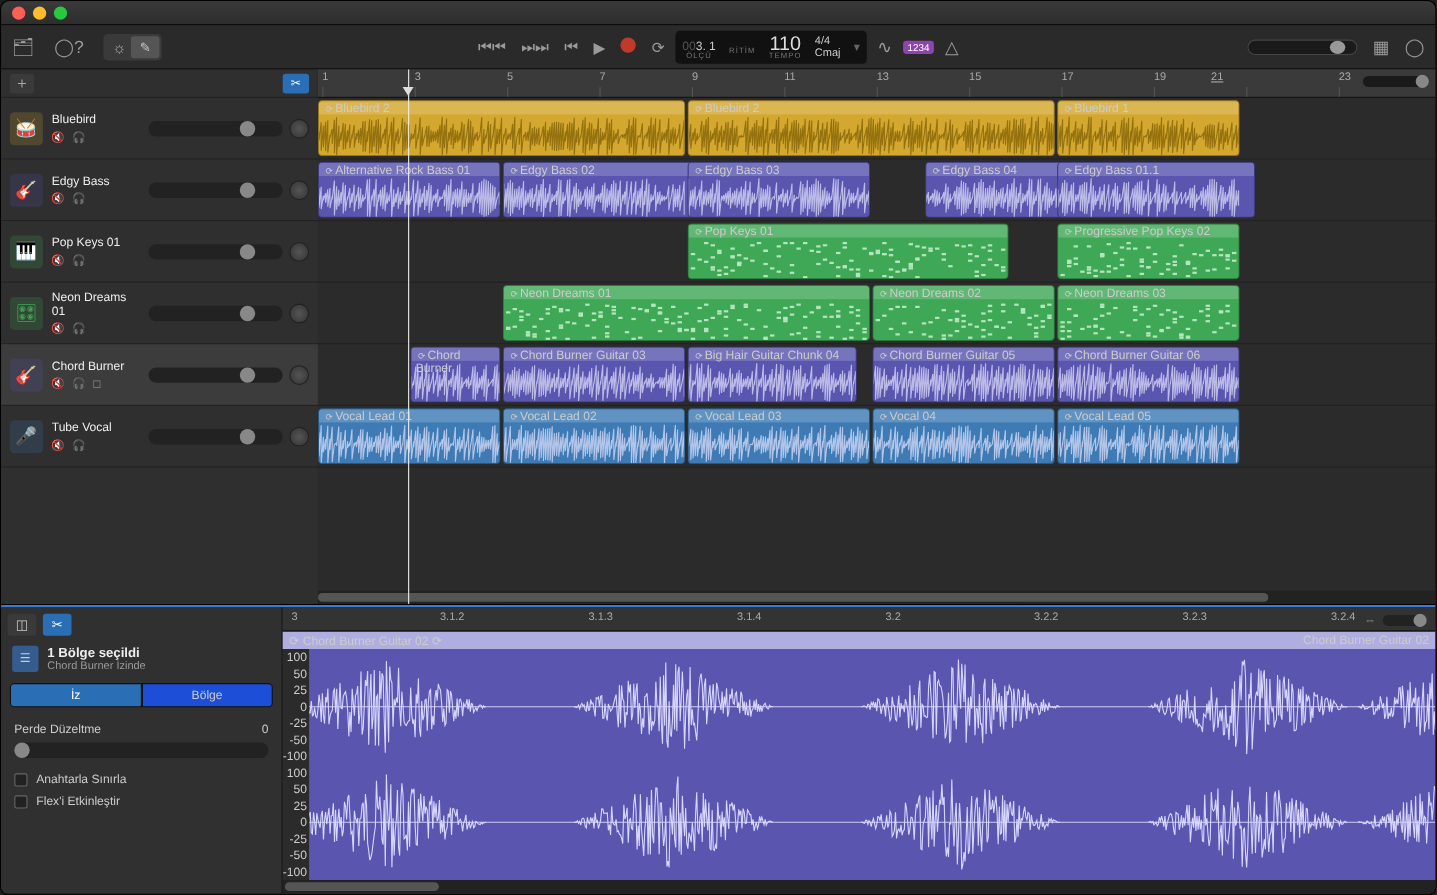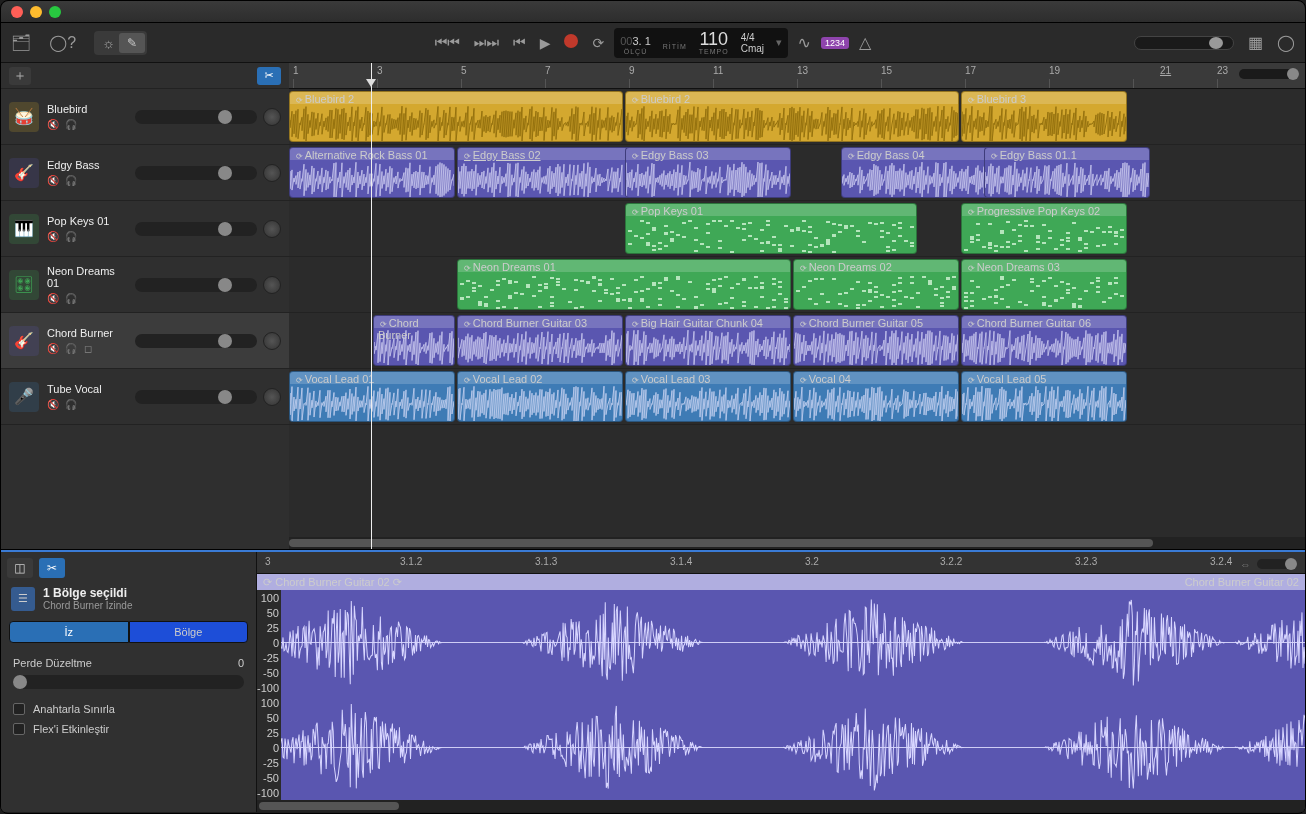--- a/index.html
+++ b/index.html
@@ -293,21 +293,21 @@
         <div class="t" style="left: 424px;">11</div>
         <div class="tick" style="left: 424px;"></div>
         <div class="t" style="left: 508px;">13</div>
         <div class="tick" style="left: 508px;"></div>
         <div class="t" style="left: 592px;">15</div>
         <div class="tick" style="left: 592px;"></div>
         <div class="t" style="left: 676px;">17</div>
         <div class="tick" style="left: 676px;"></div>
         <div class="t" style="left: 760px;">19</div>
         <div class="tick" style="left: 760px;"></div>
-        <div class="t" style="left: 871px; text-decoration: underline;">21</div>
+        <div class="t" style="left: 812px; text-decoration: underline;">21</div>
         <div class="tick" style="left: 844px;"></div>
         <div class="t" style="left: 928px;">23</div>
         <div class="tick" style="left: 928px;"></div>
       </div>
     <div class="playhead"></div>
     <div class="lanes" id="lanes">
         <div class="lane">
           <div class="region yellow" style="left: 0px; width: 334px;">
             <div class="hdr"></div>
             <div class="rlabel"><span class="loop-ico">⟳</span><span>Bluebird 2</span></div>
@@ -321,39 +321,39 @@
             <div class="hdr"></div>
             <div class="rlabel"><span class="loop-ico">⟳</span><span>Bluebird 2</span></div>
             <div class="wave" style="top:12px">
               <svg width="334" height="40" preserveAspectRatio="none">
                 <path d="M0 20 L0 11.948456790123457 L0 28.05154320987654 L2 8.792824074074074 L2 31.207175925925924 L4 16.25293209876543 L4 23.74706790123457 L6 12.71766975308642 L6 27.28233024691358 L8 17.242592592592594 L8 22.757407407407406 L10 19.549922839506173 L10 20.450077160493827 L12 6.028549382716049 L12 33.97145061728395 L14 9.734027777777778 L14 30.265972222222224 L16 4.388580246913579 L16 35.61141975308642 L18 2.3810956790123434 L18 37.61890432098765 L20 14.767129629629629 L20 25.23287037037037 L22 17.268904320987655 L22 22.731095679012345 L24 12.27530864197531 L24 27.724691358024693 L26 6.841898148148147 L26 33.15810185185185 L28 14.690895061728394 L28 25.309104938271606 L30 10.21118827160494 L30 29.78881172839506 L32 14.458333333333334 L32 25.541666666666664 L34 7.154552469135803 L34 32.8454475308642 L36 6.688734567901234 L36 33.311265432098764 L38 12.116435185185185 L38 27.883564814814815 L40 5.159876543209876 L40 34.840123456790124 L42 12.207947530864198 L42 27.792052469135804 L44 10.316203703703705 L44 29.683796296296293 L46 19.20686728395062 L46 20.79313271604938 L48 19.268827160493828 L48 20.731172839506172 L50 19.55763888888889 L50 20.44236111111111 L52 5.795524691358025 L52 34.204475308641975 L54 2.371373456790124 L54 37.628626543209876 L56 14.340740740740742 L56 25.659259259259258 L58 11.425848765432098 L58 28.5741512345679 L60 8.015586419753086 L60 31.984413580246915 L62 5.165509259259261 L62 34.83449074074074 L64 10.59783950617284 L64 29.40216049382716 L66 10.701466049382715 L66 29.298533950617283 L68 2.531944444444445 L68 37.46805555555555 L70 13.811496913580246 L70 26.188503086419754 L72 2.9290123456790127 L72 37.07098765432099 L74 16.940046296296295 L74 23.059953703703705 L76 13.56682098765432 L76 26.43317901234568 L78 13.198225308641975 L78 26.801774691358027 L80 4.889814814814814 L80 35.11018518518519 L82 2.3638117283950635 L82 37.63618827160494 L84 16.009104938271605 L84 23.990895061728395 L86 12.881250000000001 L86 27.11875 L88 8.702469135802469 L88 31.297530864197533 L90 3.8616512345679013 L90 36.1383487654321 L92 15.414351851851851 L92 24.58564814814815 L94 7.082793209876543 L94 32.91720679012346 L96 5.255864197530865 L96 34.74413580246913 L98 4.989120370370369 L98 35.01087962962963 L100 8.004783950617282 L100 31.99521604938272 L102 12.691743827160494 L102 27.308256172839506 L104 10.105555555555554 L104 29.894444444444446 L106 3.968441358024691 L106 36.03155864197531 L108 18.66929012345679 L108 21.33070987654321 L110 5.263657407407406 L110 34.73634259259259 L112 5.473765432098766 L112 34.526234567901234 L114 15.688503086419754 L114 24.311496913580246 L116 18.963425925925925 L116 21.036574074074075 L118 5.0207561728395085 L118 34.97924382716049 L120 14.249382716049382 L120 25.750617283950618 L122 7.704861111111111 L122 32.295138888888886 L124 13.109413580246912 L124 26.890586419753088 L126 6.851929012345678 L126 33.14807098765432 L128 17.987962962962964 L128 22.012037037037036 L130 4.239737654320987 L130 35.76026234567901 L132 3.996141975308639 L132 36.00385802469136 L134 6.312731481481482 L134 33.68726851851852 L136 6.911728395061729 L136 33.08827160493827 L138 16.18202160493827 L138 23.81797839506173 L140 19.179166666666667 L140 20.820833333333333 L142 13.625385802469136 L142 26.374614197530864 L144 17.909567901234567 L144 22.090432098765433 L146 13.087268518518519 L146 26.91273148148148 L148 16.88070987654321 L148 23.11929012345679 L150 19.67878086419753 L150 20.32121913580247 L152 16.537037037037038 L152 23.462962962962962 L154 9.17770061728395 L154 30.82229938271605 L156 13.98966049382716 L156 26.01033950617284 L158 4.028472222222222 L158 35.97152777777778 L160 19.016358024691357 L160 20.983641975308643 L162 11.342206790123457 L162 28.657793209876544 L164 4.061574074074075 L164 35.93842592592593 L166 2.8966820987654316 L166 37.10331790123457 L168 4.236419753086418 L168 35.763580246913584 L170 9.136342592592591 L170 30.86365740740741 L172 7.318672839506174 L172 32.68132716049382 L174 3.172299382716048 L174 36.82770061728395 L176 11.752777777777776 L176 28.247222222222224 L178 6.782330246913581 L178 33.21766975308642 L180 18.649845679012344 L180 21.350154320987656 L182 4.41087962962963 L182 35.58912037037037 L184 11.787654320987654 L184 28.212345679012344 L186 7.169058641975308 L186 32.83094135802469 L188 15.610648148148147 L188 24.389351851851853 L190 14.834645061728395 L190 25.165354938271605 L192 15.229938271604938 L192 24.770061728395063 L194 19.852083333333333 L194 20.147916666666667 L196 8.423302469135802 L196 31.576697530864198 L198 17.332484567901236 L198 22.667515432098764 L200 9.635185185185184 L200 30.364814814814814 L202 3.0536265432098766 L202 36.94637345679013 L204 5.976697530864197 L204 34.0233024691358 L206 13.459953703703704 L206 26.540046296296296 L208 9.225617283950617 L208 30.77438271604938 L210 9.662577160493827 L210 30.337422839506175 L212 5.8263888888888875 L212 34.173611111111114 L214 19.439274691358026 L214 20.560725308641974 L216 2.890123456790125 L216 37.10987654320988 L218 15.23449074074074 L218 24.76550925925926 L220 8.194598765432099 L220 31.805401234567903 L222 14.159336419753085 L222 25.840663580246915 L224 16.18425925925926 L224 23.81574074074074 L226 3.9915895061728364 L226 36.008410493827164 L228 17.970216049382717 L228 22.029783950617283 L230 19.175694444444446 L230 20.824305555555554 L232 17.330246913580247 L232 22.669753086419753 L234 6.822762345679013 L234 33.17723765432099 L236 16.708796296296295 L236 23.291203703703705 L238 4.710570987654322 L238 35.28942901234568 L240 9.216975308641976 L240 30.783024691358023 L242 19.283564814814813 L242 20.716435185185187 L244 12.63256172839506 L244 27.36743827160494 L246 17.652854938271606 L246 22.347145061728394 L248 19.4 L248 20.6 L250 15.59621913580247 L250 24.40378086419753 L252 6.6304012345679 L252 33.3695987654321 L254 9.558101851851852 L254 30.441898148148148 L256 6.101543209876544 L256 33.898456790123454 L258 4.649614197530864 L258 35.350385802469134 L260 18.25787037037037 L260 21.74212962962963 L262 12.648533950617285 L262 27.351466049382715 L264 4.210493827160494 L264 35.78950617283951 L266 19.999305555555555 L266 20.000694444444445 L268 9.73719135802469 L268 30.26280864197531 L270 15.81304012345679 L270 24.18695987654321 L272 7.2824074074074066 L272 32.717592592592595 L274 7.867515432098765 L274 32.13248456790124 L276 13.957253086419753 L276 26.042746913580245 L278 8.607175925925926 L278 31.392824074074074 L280 17.539506172839506 L280 22.460493827160494 L282 9.143132716049383 L282 30.856867283950617 L284 16.47361111111111 L284 23.52638888888889 L286 13.253163580246913 L286 26.746836419753087 L288 11.87067901234568 L288 28.12932098765432 L290 5.381712962962963 L290 34.618287037037035 L292 5.5084876543209855 L292 34.49151234567901 L294 14.639891975308643 L294 25.360108024691357 L296 3.8314814814814824 L296 36.16851851851852 L298 4.805478395061728 L298 35.194521604938274 L300 9.950771604938272 L300 30.04922839506173 L302 4.322916666666666 L302 35.677083333333336 L304 3.6441358024691333 L304 36.35586419753086 L306 8.303317901234568 L306 31.696682098765432 L308 17.356018518518518 L308 22.643981481481482 L310 12.524459876543208 L310 27.475540123456792 L312 2.1975308641975317 L312 37.80246913580247 L314 17.430787037037035 L314 22.569212962962965 L316 5.946450617283951 L316 34.05354938271605 L318 2.1334104938271565 L318 37.86658950617284 L320 15.047222222222222 L320 24.952777777777776 L322 12.410108024691358 L322 27.589891975308642 L324 18.610956790123456 L324 21.389043209876544 L326 2.705324074074074 L326 37.29467592592593 L328 6.415432098765432 L328 33.584567901234564 L330 8.13016975308642 L330 31.86983024691358 L332 8.905092592592593 L332 31.094907407407405" stroke="#7a5b00" stroke-width="1" fill="none"></path>
               </svg>
             </div>
           </div>
           <div class="region yellow" style="left: 672px; width: 166px;">
             <div class="hdr"></div>
-            <div class="rlabel"><span class="loop-ico">⟳</span><span>Bluebird 3</span></div>
+            <div class="rlabel"><span class="loop-ico">⟳</span><span>Bluebird 1</span></div>
             <div class="wave" style="top:12px">
               <svg width="166" height="40" preserveAspectRatio="none">
                 <path d="M0 20 L0 7.700694444444444 L0 32.299305555555556 L2 10.355246913580247 L2 29.644753086419755 L4 4.347762345679012 L4 35.652237654320984 L6 18.733796296296298 L6 21.266203703703702 L8 11.23557098765432 L8 28.76442901234568 L10 2.241975308641976 L10 37.758024691358024 L12 16.808564814814815 L12 23.191435185185185 L14 14.657561728395063 L14 25.342438271604937 L16 6.177854938271604 L16 33.82214506172839 L18 12.425 L18 27.575 L20 13.12121913580247 L20 26.87878086419753 L22 8.6554012345679 L22 31.3445987654321 L24 16.08310185185185 L24 23.91689814814815 L26 17.126543209876544 L26 22.873456790123456 L28 2.1746141975308646 L28 37.825385802469135 L30 2.2828703703703717 L30 37.717129629629625 L32 19.173533950617283 L32 20.826466049382717 L34 15.235493827160493 L34 24.764506172839507 L36 17.524305555555557 L36 22.475694444444443 L38 11.76219135802469 L38 28.23780864197531 L40 4.338040123456787 L40 35.661959876543214 L42 18.307407407407407 L42 21.692592592592593 L44 5.392515432098765 L44 34.60748456790124 L46 15.982253086419753 L46 24.017746913580247 L48 15.132175925925926 L48 24.867824074074072 L50 10.564506172839506 L50 29.435493827160492 L52 6.6681327160493815 L52 33.331867283950615 L54 18.49861111111111 L54 21.50138888888889 L56 19.778163580246915 L56 20.221836419753085 L58 4.8956790123456795 L58 35.10432098765432 L60 2.9067129629629633 L60 37.09328703703704 L62 7.533487654320986 L62 32.466512345679014 L64 3.1648919753086417 L64 36.83510802469136 L66 14.856481481481481 L66 25.14351851851852 L68 2.3304783950617285 L68 37.66952160493827 L70 11.975771604938272 L70 28.024228395061726 L72 10.847916666666666 L72 29.152083333333334 L74 14.669135802469135 L74 25.330864197530865 L76 5.828317901234568 L76 34.17168209876543 L78 19.38101851851852 L78 20.61898148148148 L80 19.04945987654321 L80 20.95054012345679 L82 13.22253086419753 L82 26.77746913580247 L84 14.955787037037037 L84 25.044212962962963 L86 7.971450617283951 L86 32.02854938271605 L88 8.65841049382716 L88 31.341589506172838 L90 8.072222222222223 L90 31.927777777777777 L92 9.935108024691358 L92 30.06489197530864 L94 2.635956790123455 L94 37.36404320987654 L96 9.230324074074073 L96 30.769675925925927 L98 17.44043209876543 L98 22.55956790123457 L100 5.655169753086419 L100 34.34483024691358 L102 10.930092592592592 L102 29.069907407407406 L104 4.9874228395061735 L104 35.01257716049383 L106 10.216049382716049 L106 29.78395061728395 L108 5.6715277777777775 L108 34.328472222222224 L110 19.07608024691358 L110 20.92391975308642 L112 8.818595679012345 L112 31.181404320987653 L114 3.954629629629629 L114 36.04537037037037 L116 16.206404320987655 L116 23.793595679012345 L118 11.96280864197531 L118 28.037191358024693 L120 16.279398148148147 L120 23.720601851851853 L122 6.878395061728394 L122 33.1216049382716 L124 12.14868827160494 L124 27.85131172839506 L126 17.145833333333332 L126 22.854166666666668 L128 19.5920524691358 L128 20.4079475308642 L130 19.876234567901236 L130 20.123765432098764 L132 17.053935185185185 L132 22.946064814814815 L134 10.847376543209878 L134 29.152623456790124 L136 9.645447530864196 L136 30.354552469135804 L138 8.503703703703703 L138 31.496296296296297 L140 9.144367283950618 L140 30.85563271604938 L142 9.956327160493826 L142 30.043672839506172 L144 19.99513888888889 L144 20.00486111111111 L146 6.983024691358025 L146 33.016975308641975 L148 13.308873456790124 L148 26.691126543209876 L150 8.02824074074074 L150 31.971759259259258 L152 14.863348765432098 L152 25.1366512345679 L154 12.203086419753085 L154 27.796913580246915 L156 19.10300925925926 L156 20.89699074074074 L158 7.285339506172839 L158 32.71466049382716 L160 17.138966049382717 L160 22.861033950617283 L162 9.719444444444445 L162 30.280555555555555 L164 12.748996913580246 L164 27.251003086419754" stroke="#7a5b00" stroke-width="1" fill="none"></path>
               </svg>
             </div>
           </div>
         </div>
         <div class="lane">
           <div class="region purple" style="left: 0px; width: 166px;">
             <div class="hdr"></div>
             <div class="rlabel"><span class="loop-ico">⟳</span><span>Alternative Rock Bass 01</span></div>
             <div class="wave" style="top:12px">
               <svg width="166" height="40" preserveAspectRatio="none">
                 <path d="M0 20 L0 11.17253086419753 L0 28.82746913580247 L2 9.905787037037037 L2 30.094212962962963 L4 17.921450617283952 L4 22.078549382716048 L6 15.608410493827162 L6 24.39158950617284 L8 12.022222222222222 L8 27.977777777777778 L10 10.885108024691357 L10 29.114891975308645 L12 18.585956790123458 L12 21.414043209876542 L14 4.180324074074074 L14 35.81967592592593 L16 9.390432098765432 L16 30.60956790123457 L18 12.605169753086418 L18 27.394830246913582 L20 14.880092592592593 L20 25.119907407407407 L22 5.937422839506173 L22 34.06257716049383 L24 8.166049382716048 L24 31.833950617283953 L26 18.62152777777778 L26 21.37847222222222 L28 11.02608024691358 L28 28.97391975308642 L30 15.768595679012346 L30 24.231404320987654 L32 7.904629629629628 L32 32.095370370370375 L34 17.156404320987654 L34 22.843595679012346 L36 9.912808641975309 L36 30.08719135802469 L38 11.229398148148148 L38 28.77060185185185 L40 16.828395061728394 L40 23.171604938271606 L42 19.09868827160494 L42 20.90131172839506 L44 3.095833333333335 L44 36.90416666666667 L46 2.5420524691358004 L46 37.4579475308642 L48 17.826234567901235 L48 22.173765432098765 L50 12.003935185185185 L50 27.996064814814815 L52 2.797376543209875 L52 37.20262345679012 L54 16.5954475308642 L54 23.4045524691358 L56 12.453703703703702 L56 27.546296296296298 L58 10.094367283950616 L58 29.905632716049382 L60 7.9063271604938254 L60 32.093672839506176 L62 14.945138888888888 L62 25.054861111111112 L64 16.933024691358025 L64 23.066975308641975 L66 2.2588734567901234 L66 37.74112654320987 L68 11.97824074074074 L68 28.021759259259262 L70 15.8133487654321 L70 24.1866512345679 L72 10.153086419753086 L72 29.846913580246913 L74 14.053009259259259 L74 25.94699074074074 L76 17.23533950617284 L76 22.76466049382716 L78 6.088966049382716 L78 33.91103395061728 L80 13.669444444444444 L80 26.330555555555556 L82 13.698996913580247 L82 26.301003086419755 L84 18.566512345679012 L84 21.433487654320988 L86 3.327546296296294 L86 36.67245370370371 L88 15.70432098765432 L88 24.29567901234568 L90 4.085725308641974 L90 35.914274691358024 L92 11.527314814814813 L92 28.472685185185185 L94 15.751311728395063 L94 24.248688271604937 L96 9.146604938271606 L96 30.853395061728392 L98 12.768749999999999 L98 27.231250000000003 L100 6.33996913580247 L100 33.66003086419753 L102 8.249151234567902 L102 31.750848765432096 L104 17.55185185185185 L104 22.44814814814815 L106 15.970293209876543 L106 24.029706790123456 L108 11.893364197530865 L108 28.106635802469135 L110 18.37662037037037 L110 21.62337962962963 L112 19.142283950617283 L112 20.857716049382717 L114 12.579243827160493 L114 27.420756172839507 L116 7.743055555555555 L116 32.25694444444444 L118 8.35594135802469 L118 31.64405864197531 L120 2.806790123456789 L120 37.19320987654321 L122 14.151157407407407 L122 25.848842592592593 L124 12.111265432098765 L124 27.888734567901235 L126 11.076003086419751 L126 28.923996913580247 L128 12.100925925925926 L128 27.899074074074072 L130 4.908256172839504 L130 35.0917438271605 L132 11.886882716049382 L132 28.11311728395062 L134 12.09236111111111 L134 27.90763888888889 L136 15.246913580246915 L136 24.753086419753085 L138 15.739429012345678 L138 24.260570987654322 L140 6.625462962962963 L140 33.37453703703704 L142 17.627237654320986 L142 22.372762345679014 L144 15.133641975308642 L144 24.86635802469136 L146 6.200231481481481 L146 33.79976851851852 L148 4.5492283950617285 L148 35.45077160493827 L150 2.56952160493827 L150 37.430478395061726 L152 3.3166666666666664 L152 36.68333333333334 L154 4.512885802469137 L154 35.487114197530865 L156 6.547067901234566 L156 33.45293209876543 L158 8.474768518518518 L158 31.525231481481484 L160 10.01820987654321 L160 29.98179012345679 L162 19.56628086419753 L162 20.43371913580247 L164 14.174537037037037 L164 25.825462962962963" stroke="#e6e6ff" stroke-width="1" fill="none"></path>
               </svg>
             </div>
           </div>
-          <div class="region purple" style="left: 168px; width: 174px; text-decoration: underline;">
+          <div class="region purple" style="left: 168px; width: 174px;">
             <div class="hdr"></div>
             <div class="rlabel"><span class="loop-ico">⟳</span><span>Edgy Bass 02</span></div>
             <div class="wave" style="top:12px">
               <svg width="166" height="40" preserveAspectRatio="none">
                 <path d="M0 20 L0 6.924768518518519 L0 33.07523148148148 L2 11.46820987654321 L2 28.53179012345679 L4 6.01628086419753 L4 33.983719135802474 L6 3.6245370370370367 L6 36.37546296296296 L8 6.01520061728395 L8 33.98479938271605 L10 11.57716049382716 L10 28.422839506172842 L12 11.365972222222222 L12 28.634027777777778 L14 9.103858024691357 L14 30.896141975308645 L16 11.179706790123456 L16 28.820293209876546 L18 4.6490740740740755 L18 35.35092592592592 L20 13.234182098765432 L20 26.76581790123457 L22 15.32391975308642 L22 24.67608024691358 L24 11.973842592592593 L24 28.026157407407407 L26 10.906172839506173 L26 29.093827160493827 L28 16.50979938271605 L28 23.49020061728395 L30 7.840277777777777 L30 32.15972222222222 L32 12.61983024691358 L32 27.38016975308642 L34 7.2373456790123445 L34 32.76265432098766 L36 2.748379629629632 L36 37.25162037037037 L38 10.875154320987654 L38 29.124845679012346 L40 16.00655864197531 L40 23.99344135802469 L42 7.198148148148148 L42 32.80185185185185 L44 16.172145061728394 L44 23.827854938271606 L46 17.31743827160494 L46 22.68256172839506 L48 13.689583333333333 L48 26.31041666666667 L50 3.010802469135804 L50 36.989197530864196 L52 3.669984567901235 L52 36.33001543209876 L54 14.722685185185185 L54 25.277314814814815 L56 17.891126543209875 L56 22.108873456790125 L58 3.564197530864199 L58 36.4358024691358 L60 2.7974537037037024 L60 37.2025462962963 L62 17.313117283950618 L62 22.686882716049382 L64 9.500077160493827 L64 30.499922839506173 L66 6.413888888888888 L66 33.58611111111111 L68 11.776774691358025 L68 28.223225308641975 L70 13.977623456790123 L70 26.022376543209877 L72 18.07199074074074 L72 21.92800925925926 L74 11.7820987654321 L74 28.2179012345679 L76 9.496836419753086 L76 30.503163580246913 L78 12.271759259259259 L78 27.72824074074074 L80 9.82908950617284 L80 30.170910493827158 L82 6.557716049382714 L82 33.44228395061729 L84 17.513194444444444 L84 22.486805555555556 L86 16.417746913580245 L86 23.582253086419755 L88 15.660262345679012 L88 24.339737654320988 L90 8.296296296296296 L90 31.703703703703702 L92 6.04807098765432 L92 33.95192901234568 L94 11.304475308641976 L94 28.695524691358024 L96 13.121064814814815 L96 26.878935185185185 L98 7.220061728395061 L98 32.77993827160494 L100 3.9903549382716044 L100 36.00964506172839 L102 6.487499999999999 L102 33.5125 L104 12.43371913580247 L104 27.56628086419753 L106 4.217901234567899 L106 35.7820987654321 L108 16.89560185185185 L108 23.10439814814815 L110 14.189043209876544 L110 25.810956790123456 L112 4.487114197530863 L112 35.512885802469135 L114 18.84537037037037 L114 21.15462962962963 L116 4.9860339506172835 L116 35.01396604938272 L118 15.297993827160493 L118 24.702006172839507 L120 4.836805555555555 L120 35.16319444444444 L122 13.32469135802469 L122 26.67530864197531 L124 11.15054012345679 L124 28.84945987654321 L126 3.369907407407407 L126 36.63009259259259 L128 13.705015432098765 L128 26.294984567901235 L130 2.544753086419753 L130 37.45524691358025 L132 6.9446759259259245 L132 33.05532407407408 L134 16.627006172839508 L134 23.372993827160492 L136 17.98063271604938 L136 22.01936728395062 L138 8.06111111111111 L138 31.93888888888889 L140 14.590663580246915 L140 25.409336419753085 L142 13.958179012345678 L142 26.041820987654322 L144 17.219212962962963 L144 22.780787037037037 L146 18.09598765432099 L146 21.90401234567901 L148 18.97739197530864 L148 21.02260802469136 L150 8.918981481481481 L150 31.08101851851852 L152 19.64297839506173 L152 20.35702160493827 L154 7.538271604938272 L154 32.461728395061726 L156 11.660416666666666 L156 28.339583333333334 L158 11.731635802469135 L158 28.268364197530865 L160 8.140817901234568 L160 31.85918209876543 L162 17.94351851851852 L162 22.05648148148148 L164 4.861959876543208 L164 35.13804012345679" stroke="#e6e6ff" stroke-width="1" fill="none"></path>
               </svg>
             </div>
           </div>
           <div class="region purple" style="left: 336px; width: 166px;">
             <div class="hdr"></div>
@@ -366,21 +366,21 @@
           </div>
           <div class="region purple" style="left: 504px; width: 166px; margin-left: 48px;">
             <div class="hdr"></div>
             <div class="rlabel"><span class="loop-ico">⟳</span><span>Edgy Bass 04</span></div>
             <div class="wave" style="top:12px">
               <svg width="166" height="40" preserveAspectRatio="none">
                 <path d="M0 20 L0 16.429243827160494 L0 23.570756172839506 L2 14.593055555555555 L2 25.406944444444445 L4 18.205941358024692 L4 21.794058641975308 L6 15.65679012345679 L6 24.34320987654321 L8 12.001157407407408 L8 27.99884259259259 L10 12.961265432098767 L10 27.038734567901233 L12 14.926003086419753 L12 25.073996913580245 L14 18.950925925925926 L14 21.049074074074074 L16 14.758256172839506 L16 25.241743827160494 L18 6.736882716049383 L18 33.26311728395062 L20 9.94236111111111 L20 30.05763888888889 L22 16.096913580246913 L22 23.903086419753087 L24 19.58942901234568 L24 20.41057098765432 L26 13.475462962962963 L26 26.524537037037035 L28 9.477237654320987 L28 30.522762345679013 L30 9.983641975308643 L30 30.016358024691357 L32 4.050231481481481 L32 35.94976851851852 L34 5.399228395061728 L34 34.600771604938274 L36 6.41952160493827 L36 33.58047839506173 L38 10.166666666666666 L38 29.833333333333336 L40 14.362885802469137 L40 25.637114197530863 L42 19.397067901234568 L42 20.602932098765432 L44 6.324768518518518 L44 33.67523148148148 L46 10.868209876543208 L46 29.131790123456792 L48 5.416280864197532 L48 34.58371913580247 L50 3.0245370370370352 L50 36.975462962962965 L52 5.415200617283949 L52 34.58479938271605 L54 10.977160493827162 L54 29.022839506172836 L56 10.76597222222222 L56 29.23402777777778 L58 8.503858024691358 L58 31.496141975308642 L60 10.579706790123456 L60 29.420293209876544 L62 4.049074074074074 L62 35.95092592592593 L64 12.634182098765432 L64 27.365817901234568 L66 14.72391975308642 L66 25.27608024691358 L68 11.373842592592593 L68 28.626157407407405 L70 10.306172839506173 L70 29.693827160493825 L72 15.909799382716049 L72 24.09020061728395 L74 7.240277777777777 L74 32.75972222222222 L76 12.01983024691358 L76 27.98016975308642 L78 6.637345679012345 L78 33.36265432098766 L80 2.1483796296296305 L80 37.85162037037037 L82 10.275154320987655 L82 29.724845679012347 L84 15.406558641975309 L84 24.59344135802469 L86 6.598148148148148 L86 33.40185185185185 L88 15.572145061728396 L88 24.427854938271604 L90 16.717438271604937 L90 23.282561728395063 L92 13.089583333333334 L92 26.910416666666666 L94 2.4108024691358025 L94 37.5891975308642 L96 3.0699845679012334 L96 36.93001543209877 L98 14.122685185185185 L98 25.877314814814817 L100 17.291126543209877 L100 22.708873456790123 L102 2.9641975308641975 L102 37.0358024691358 L104 2.197453703703701 L104 37.8025462962963 L106 16.713117283950616 L106 23.286882716049384 L108 8.900077160493828 L108 31.09992283950617 L110 5.813888888888888 L110 34.18611111111111 L112 11.176774691358025 L112 28.823225308641973 L114 13.377623456790124 L114 26.622376543209874 L116 17.47199074074074 L116 22.52800925925926 L118 11.1820987654321 L118 28.8179012345679 L120 8.896836419753086 L120 31.103163580246914 L122 11.67175925925926 L122 28.32824074074074 L124 9.229089506172839 L124 30.77091049382716 L126 5.957716049382714 L126 34.04228395061729 L128 16.913194444444443 L128 23.086805555555557 L130 15.817746913580248 L130 24.182253086419752 L132 15.06026234567901 L132 24.93973765432099 L134 7.696296296296296 L134 32.303703703703704 L136 5.448070987654322 L136 34.55192901234568 L138 10.704475308641975 L138 29.295524691358025 L140 12.521064814814814 L140 27.478935185185186 L142 6.620061728395061 L142 33.37993827160494 L144 3.3903549382716065 L144 36.60964506172839 L146 5.887499999999999 L146 34.1125 L148 11.833719135802468 L148 28.16628086419753 L150 3.6179012345679027 L150 36.3820987654321 L152 16.295601851851853 L152 23.704398148148147 L154 13.589043209876543 L154 26.410956790123457 L156 3.887114197530863 L156 36.11288580246914 L158 18.24537037037037 L158 21.75462962962963 L160 4.386033950617282 L160 35.61396604938272 L162 14.697993827160495 L162 25.302006172839505 L164 4.236805555555554 L164 35.763194444444444" stroke="#e6e6ff" stroke-width="1" fill="none"></path>
               </svg>
             </div>
           </div>
-          <div class="region purple" style="left: 672px; width: 166px; margin-left: 23px;">
+          <div class="region purple" style="left: 672px; width: 180px;">
             <div class="hdr"></div>
             <div class="rlabel"><span class="loop-ico">⟳</span><span>Edgy Bass 01.1</span></div>
             <div class="wave" style="top:12px">
               <svg width="166" height="40" preserveAspectRatio="none">
                 <path d="M0 20 L0 12.181481481481482 L0 27.818518518518516 L2 16.155478395061728 L2 23.844521604938272 L4 6.300771604938271 L4 33.69922839506173 L6 3.6729166666666657 L6 36.327083333333334 L8 5.9941358024691365 L8 34.00586419753086 L10 13.653317901234567 L10 26.346682098765434 L12 7.706018518518517 L12 32.29398148148148 L14 5.8744598765432094 L14 34.12554012345679 L16 16.54753086419753 L16 23.45246913580247 L18 16.780787037037037 L18 23.219212962962963 L20 8.29645061728395 L20 31.703549382716048 L22 7.48341049382716 L22 32.51658950617284 L24 5.39722222222222 L24 34.60277777777778 L26 5.760108024691357 L26 34.239891975308645 L28 14.960956790123458 L28 25.039043209876542 L30 2.0553240740740755 L30 37.94467592592592 L32 8.765432098765432 L32 31.23456790123457 L34 13.480169753086418 L34 26.519830246913582 L36 17.255092592592593 L36 22.744907407407407 L38 9.812422839506171 L38 30.18757716049383 L40 13.54104938271605 L40 26.45895061728395 L42 7.496527777777777 L42 32.50347222222222 L44 19.40108024691358 L44 20.59891975308642 L46 7.643595679012346 L46 32.35640432098765 L48 19.27962962962963 L48 20.72037037037037 L50 12.031404320987654 L50 27.968595679012346 L52 6.2878086419753085 L52 33.71219135802469 L54 9.104398148148148 L54 30.89560185185185 L56 16.203395061728394 L56 23.796604938271606 L58 19.97368827160494 L58 20.02631172839506 L60 5.470833333333333 L60 34.52916666666667 L62 6.417052469135802 L62 33.582947530864196 L64 5.201234567901235 L64 34.79876543209876 L66 18.878935185185185 L66 21.121064814814815 L68 11.172376543209875 L68 28.827623456790125 L70 8.470447530864197 L70 31.5295524691358 L72 5.828703703703704 L72 34.1712962962963 L74 4.969367283950616 L74 35.03063271604938 L76 4.281327160493827 L76 35.71867283950617 L78 12.820138888888888 L78 27.179861111111112 L80 16.308024691358025 L80 23.691975308641975 L82 3.1338734567901234 L82 36.86612654320987 L84 14.353240740740741 L84 25.64675925925926 L86 19.6883487654321 L86 20.3116512345679 L88 15.528086419753086 L88 24.471913580246913 L90 2.928009259259259 L90 37.071990740740745 L92 7.6103395061728385 L92 32.389660493827165 L94 15.963966049382716 L94 24.036033950617284 L96 7.044444444444444 L96 32.955555555555556 L98 8.573996913580245 L98 31.426003086419755 L100 14.941512345679012 L100 25.058487654320988 L102 19.202546296296298 L102 20.797453703703702 L104 15.07932098765432 L104 24.92067901234568 L106 4.960725308641974 L106 35.039274691358024 L108 13.902314814814815 L108 26.097685185185185 L110 19.626311728395063 L110 20.373688271604937 L112 14.521604938271604 L112 25.478395061728396 L114 19.64375 L114 20.35625 L116 14.71496913580247 L116 25.28503086419753 L118 18.1241512345679 L118 21.8758487654321 L120 10.926851851851852 L120 29.07314814814815 L122 10.845293209876543 L122 29.154706790123456 L124 8.268364197530865 L124 31.731635802469135 L126 16.25162037037037 L126 23.74837962962963 L128 18.517283950617283 L128 21.482716049382717 L130 13.454243827160493 L130 26.545756172839507 L132 10.118055555555555 L132 29.881944444444443 L134 12.23094135802469 L134 27.76905864197531 L136 8.18179012345679 L136 31.81820987654321 L138 3.026157407407407 L138 36.97384259259259 L140 2.4862654320987616 L140 37.51373456790124 L142 2.9510030864197496 L142 37.048996913580254 L144 5.4759259259259245 L144 34.52407407407408 L146 17.783256172839508 L146 22.216743827160492 L148 8.261882716049383 L148 31.738117283950615 L150 9.96736111111111 L150 30.03263888888889 L152 14.621913580246915 L152 25.378086419753085 L154 16.614429012345678 L154 23.385570987654322 L156 9.000462962962963 L156 30.999537037037037 L158 3.5022376543209894 L158 36.49776234567901 L160 2.508641975308638 L160 37.491358024691365 L162 13.075231481481481 L162 26.92476851851852 L164 12.924228395061728 L164 27.07577160493827" stroke="#e6e6ff" stroke-width="1" fill="none"></path>
               </svg>
             </div>
           </div>
         </div>
         <div class="lane">
@@ -892,21 +892,21 @@
           </div>
           <div class="region purple" style="left: 168px; width: 166px;">
             <div class="hdr"></div>
             <div class="rlabel"><span class="loop-ico">⟳</span><span>Chord Burner Guitar 03</span></div>
             <div class="wave" style="top:12px">
               <svg width="166" height="40" preserveAspectRatio="none">
                 <path d="M0 20 L0 9.853703703703705 L0 30.146296296296295 L2 19.494367283950616 L2 20.505632716049384 L4 11.306327160493828 L4 28.69367283950617 L6 12.34513888888889 L6 27.65486111111111 L8 8.333024691358023 L8 31.666975308641977 L10 5.658873456790124 L10 34.341126543209874 L12 9.37824074074074 L12 30.62175925925926 L14 7.213348765432098 L14 32.7866512345679 L16 13.553086419753086 L16 26.446913580246914 L18 11.45300925925926 L18 28.54699074074074 L20 8.635339506172839 L20 31.36466049382716 L22 9.488966049382716 L22 30.511033950617282 L24 11.069444444444445 L24 28.930555555555557 L26 5.0989969135802475 L26 34.90100308641975 L28 3.9665123456790106 L28 36.03348765432099 L30 18.727546296296296 L30 21.272453703703704 L32 7.1043209876543205 L32 32.89567901234568 L34 7.485725308641975 L34 32.514274691358025 L36 8.927314814814816 L36 31.072685185185186 L38 7.151311728395061 L38 32.84868827160494 L40 12.546604938271606 L40 27.453395061728394 L42 10.16875 L42 29.83125 L44 15.739969135802468 L44 24.26003086419753 L46 11.649151234567901 L46 28.350848765432097 L48 14.951851851851853 L48 25.048148148148147 L50 7.370293209876543 L50 32.62970679012346 L52 15.293364197530863 L52 24.706635802469137 L54 15.77662037037037 L54 24.22337962962963 L56 10.542283950617284 L56 29.457716049382718 L58 15.979243827160493 L58 24.020756172839505 L60 5.143055555555556 L60 34.856944444444444 L62 17.755941358024693 L62 22.244058641975307 L64 6.2067901234567895 L64 33.79320987654321 L66 11.551157407407407 L66 28.44884259259259 L68 3.5112654320987637 L68 36.48873456790123 L70 14.476003086419752 L70 25.52399691358025 L72 9.500925925925925 L72 30.499074074074073 L74 14.308256172839506 L74 25.691743827160494 L76 15.286882716049384 L76 24.713117283950616 L78 9.49236111111111 L78 30.50763888888889 L80 6.646913580246913 L80 33.35308641975308 L82 19.13942901234568 L82 20.86057098765432 L84 4.02546296296296 L84 35.97453703703704 L86 9.027237654320986 L86 30.972762345679016 L88 18.53364197530864 L88 21.46635802469136 L90 3.6002314814814795 L90 36.39976851851852 L92 13.949228395061727 L92 26.050771604938273 L94 5.969521604938272 L94 34.03047839506173 L96 18.716666666666665 L96 21.283333333333335 L98 13.912885802469134 L98 26.087114197530866 L100 9.947067901234567 L100 30.05293209876543 L102 5.874768518518518 L102 34.12523148148148 L104 19.41820987654321 L104 20.58179012345679 L106 4.966280864197531 L106 35.03371913580247 L108 11.574537037037038 L108 28.42546296296296 L110 4.96520061728395 L110 35.03479938271605 L112 19.52716049382716 L112 20.47283950617284 L114 10.315972222222221 L114 29.68402777777778 L116 17.05385802469136 L116 22.94614197530864 L118 10.129706790123457 L118 29.870293209876543 L120 12.599074074074075 L120 27.400925925925925 L122 12.184182098765433 L122 27.815817901234567 L124 5.273919753086419 L124 34.72608024691358 L126 10.923842592592592 L126 29.076157407407408 L128 18.856172839506172 L128 21.143827160493828 L130 15.45979938271605 L130 24.54020061728395 L132 15.790277777777778 L132 24.209722222222222 L134 11.569830246913579 L134 28.43016975308642 L136 15.187345679012346 L136 24.812654320987654 L138 19.69837962962963 L138 20.30162037037037 L140 18.825154320987654 L140 21.174845679012346 L142 14.956558641975308 L142 25.043441358024694 L144 15.148148148148149 L144 24.85185185185185 L146 15.122145061728395 L146 24.877854938271604 L148 7.267438271604938 L148 32.73256172839506 L150 12.639583333333334 L150 27.360416666666666 L152 10.960802469135803 L152 29.039197530864197 L154 2.619984567901234 L154 37.380015432098766 L156 4.672685185185184 L156 35.32731481481481 L158 16.841126543209874 L158 23.158873456790126 L160 11.514197530864196 L160 28.485802469135805 L162 19.747453703703705 L162 20.252546296296295 L164 7.263117283950617 L164 32.73688271604938" stroke="#e6e6ff" stroke-width="1" fill="none"></path>
               </svg>
             </div>
           </div>
-          <div class="region purple" style="left: 336px; width: 166px;">
+          <div class="region purple" style="left: 336px; width: 154px;">
             <div class="hdr"></div>
             <div class="rlabel"><span class="loop-ico">⟳</span><span>Big Hair Guitar Chunk 04</span></div>
             <div class="wave" style="top:12px">
               <svg width="166" height="40" preserveAspectRatio="none">
                 <path d="M0 20 L0 5.60594135802469 L0 34.394058641975306 L2 3.056790123456789 L2 36.94320987654321 L4 17.401157407407407 L4 22.598842592592593 L6 18.361265432098765 L6 21.638734567901235 L8 2.326003086419753 L8 37.67399691358025 L10 6.350925925925926 L10 33.64907407407407 L12 2.1582561728395078 L12 37.84174382716049 L14 12.136882716049382 L14 27.86311728395062 L16 15.342361111111112 L16 24.65763888888889 L18 3.496913580246911 L18 36.50308641975309 L20 6.989429012345678 L20 33.01057098765432 L22 18.875462962962963 L22 21.124537037037037 L24 14.877237654320988 L24 25.122762345679014 L26 15.383641975308642 L26 24.61635802469136 L28 9.450231481481481 L28 30.54976851851852 L30 10.799228395061728 L30 29.20077160493827 L32 11.819521604938272 L32 28.180478395061726 L34 15.566666666666666 L34 24.433333333333334 L36 19.762885802469135 L36 20.237114197530865 L38 6.797067901234568 L38 33.20293209876543 L40 11.724768518518518 L40 28.275231481481484 L42 16.26820987654321 L42 23.73179012345679 L44 10.81628086419753 L44 29.18371913580247 L46 8.424537037037037 L46 31.575462962962963 L48 10.81520061728395 L48 29.18479938271605 L50 16.377160493827162 L50 23.622839506172838 L52 16.165972222222223 L52 23.834027777777777 L54 13.903858024691358 L54 26.09614197530864 L56 15.979706790123457 L56 24.02029320987654 L58 9.449074074074073 L58 30.550925925925927 L60 18.03418209876543 L60 21.96581790123457 L62 2.123919753086419 L62 37.87608024691358 L64 16.773842592592594 L64 23.226157407407406 L66 15.706172839506173 L66 24.293827160493827 L68 3.309799382716051 L68 36.69020061728395 L70 12.64027777777778 L70 27.35972222222222 L72 17.41983024691358 L72 22.58016975308642 L74 12.037345679012343 L74 27.962654320987657 L76 7.548379629629629 L76 32.45162037037037 L78 15.675154320987655 L78 24.324845679012345 L80 2.806558641975311 L80 37.193441358024685 L82 11.998148148148148 L82 28.001851851851853 L84 2.972145061728394 L84 37.0278549382716 L86 4.117438271604939 L86 35.88256172839506 L88 18.489583333333332 L88 21.510416666666668 L90 7.810802469135801 L90 32.1891975308642 L92 8.469984567901236 L92 31.530015432098764 L94 19.522685185185185 L94 20.477314814814815 L96 4.691126543209878 L96 35.308873456790124 L98 8.364197530864196 L98 31.635802469135804 L100 7.597453703703703 L100 32.40254629629629 L102 4.113117283950617 L102 35.886882716049385 L104 14.300077160493828 L104 25.699922839506172 L106 11.213888888888889 L106 28.78611111111111 L108 16.576774691358025 L108 23.423225308641975 L110 18.777623456790124 L110 21.222376543209876 L112 4.87199074074074 L112 35.12800925925926 L114 16.5820987654321 L114 23.4179012345679 L116 14.296836419753086 L116 25.703163580246915 L118 17.07175925925926 L118 22.92824074074074 L120 14.62908950617284 L120 25.37091049382716 L122 11.357716049382717 L122 28.642283950617283 L124 4.313194444444443 L124 35.68680555555556 L126 3.217746913580246 L126 36.78225308641976 L128 2.4602623456790127 L128 37.53973765432099 L130 13.096296296296297 L130 26.903703703703705 L132 10.848070987654319 L132 29.151929012345683 L134 16.104475308641973 L134 23.895524691358027 L136 17.921064814814816 L136 22.078935185185184 L138 12.020061728395062 L138 27.979938271604937 L140 8.790354938271603 L140 31.209645061728395 L142 11.2875 L142 28.7125 L144 17.23371913580247 L144 22.76628086419753 L146 9.0179012345679 L146 30.9820987654321 L148 3.6956018518518476 L148 36.30439814814815 L150 18.98904320987654 L150 21.01095679012346 L152 9.287114197530864 L152 30.71288580246914 L154 5.645370370370371 L154 34.35462962962963 L156 9.786033950617284 L156 30.213966049382716 L158 2.0979938271604937 L158 37.902006172839506 L160 9.636805555555556 L160 30.363194444444446 L162 18.12469135802469 L162 21.87530864197531 L164 15.95054012345679 L164 24.04945987654321" stroke="#e6e6ff" stroke-width="1" fill="none"></path>
               </svg>
             </div>
           </div>
           <div class="region purple" style="left: 504px; width: 166px;">
             <div class="hdr"></div>

